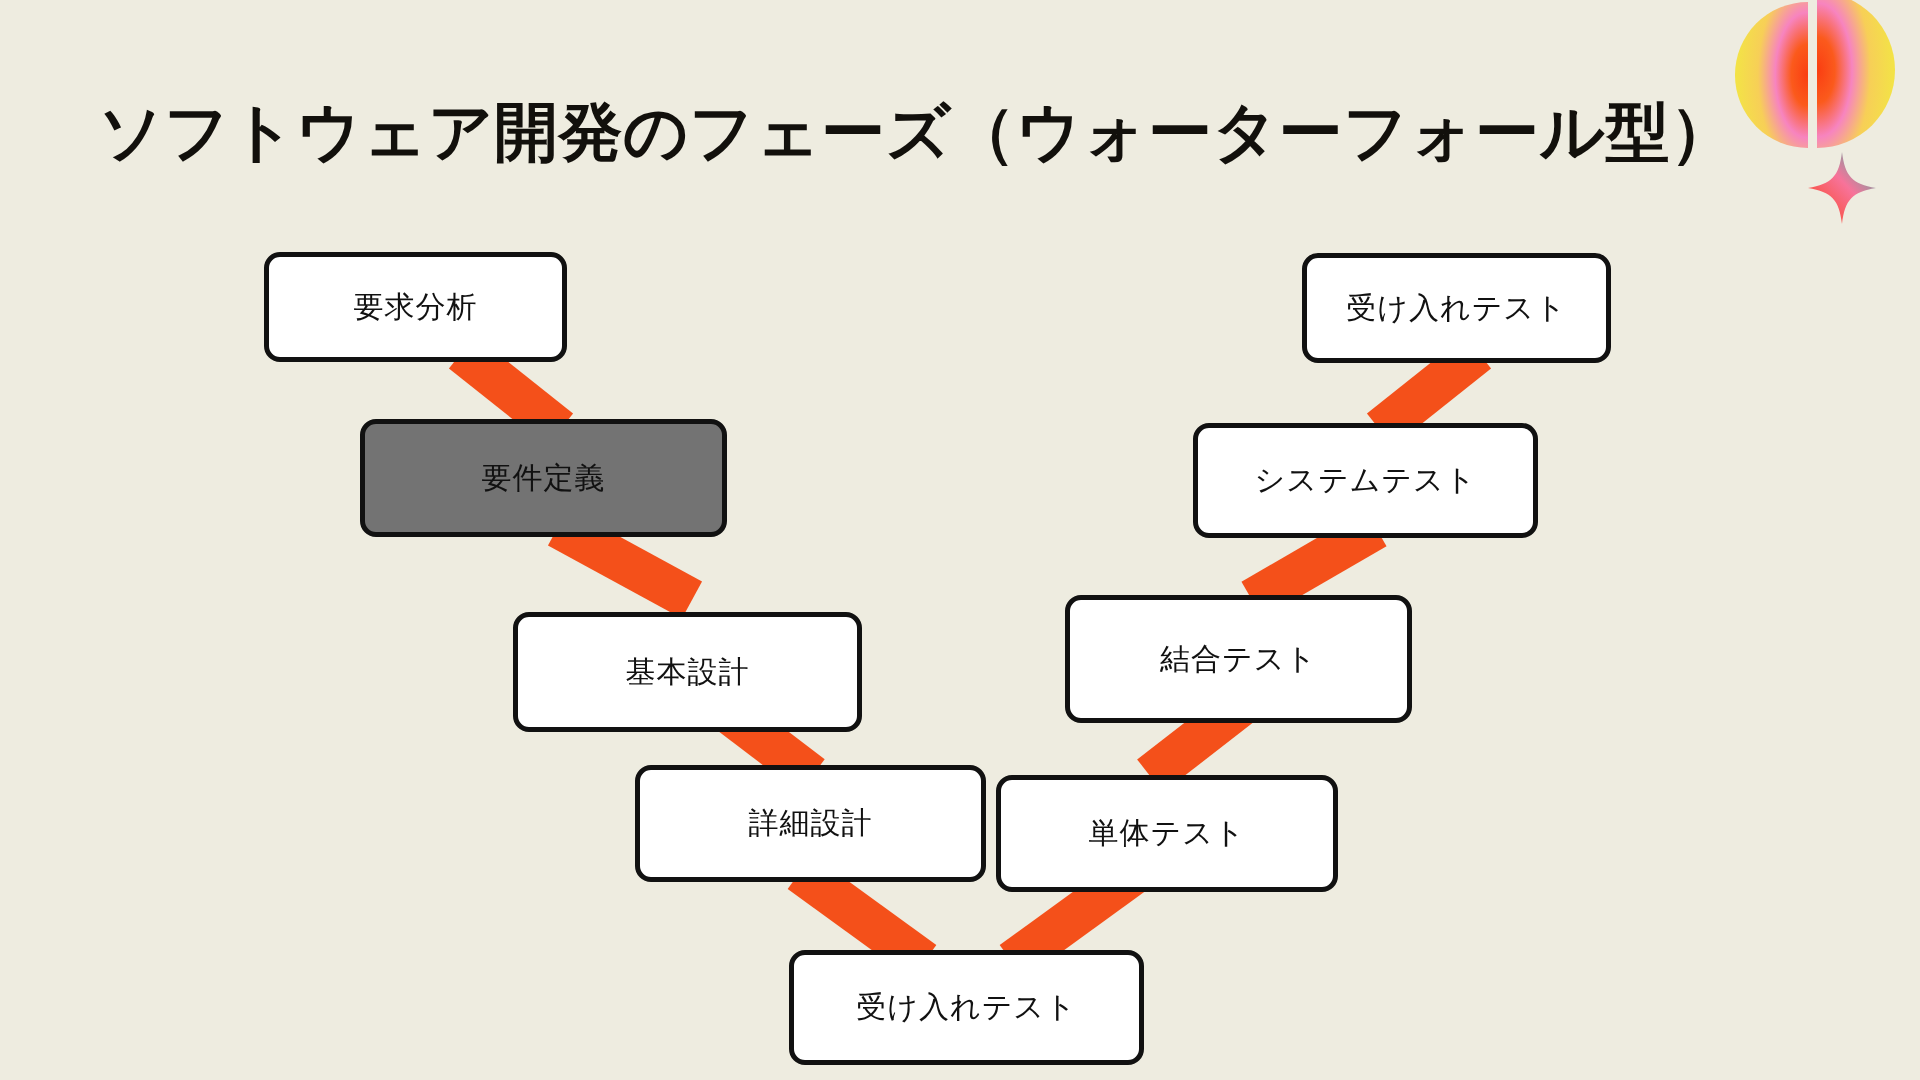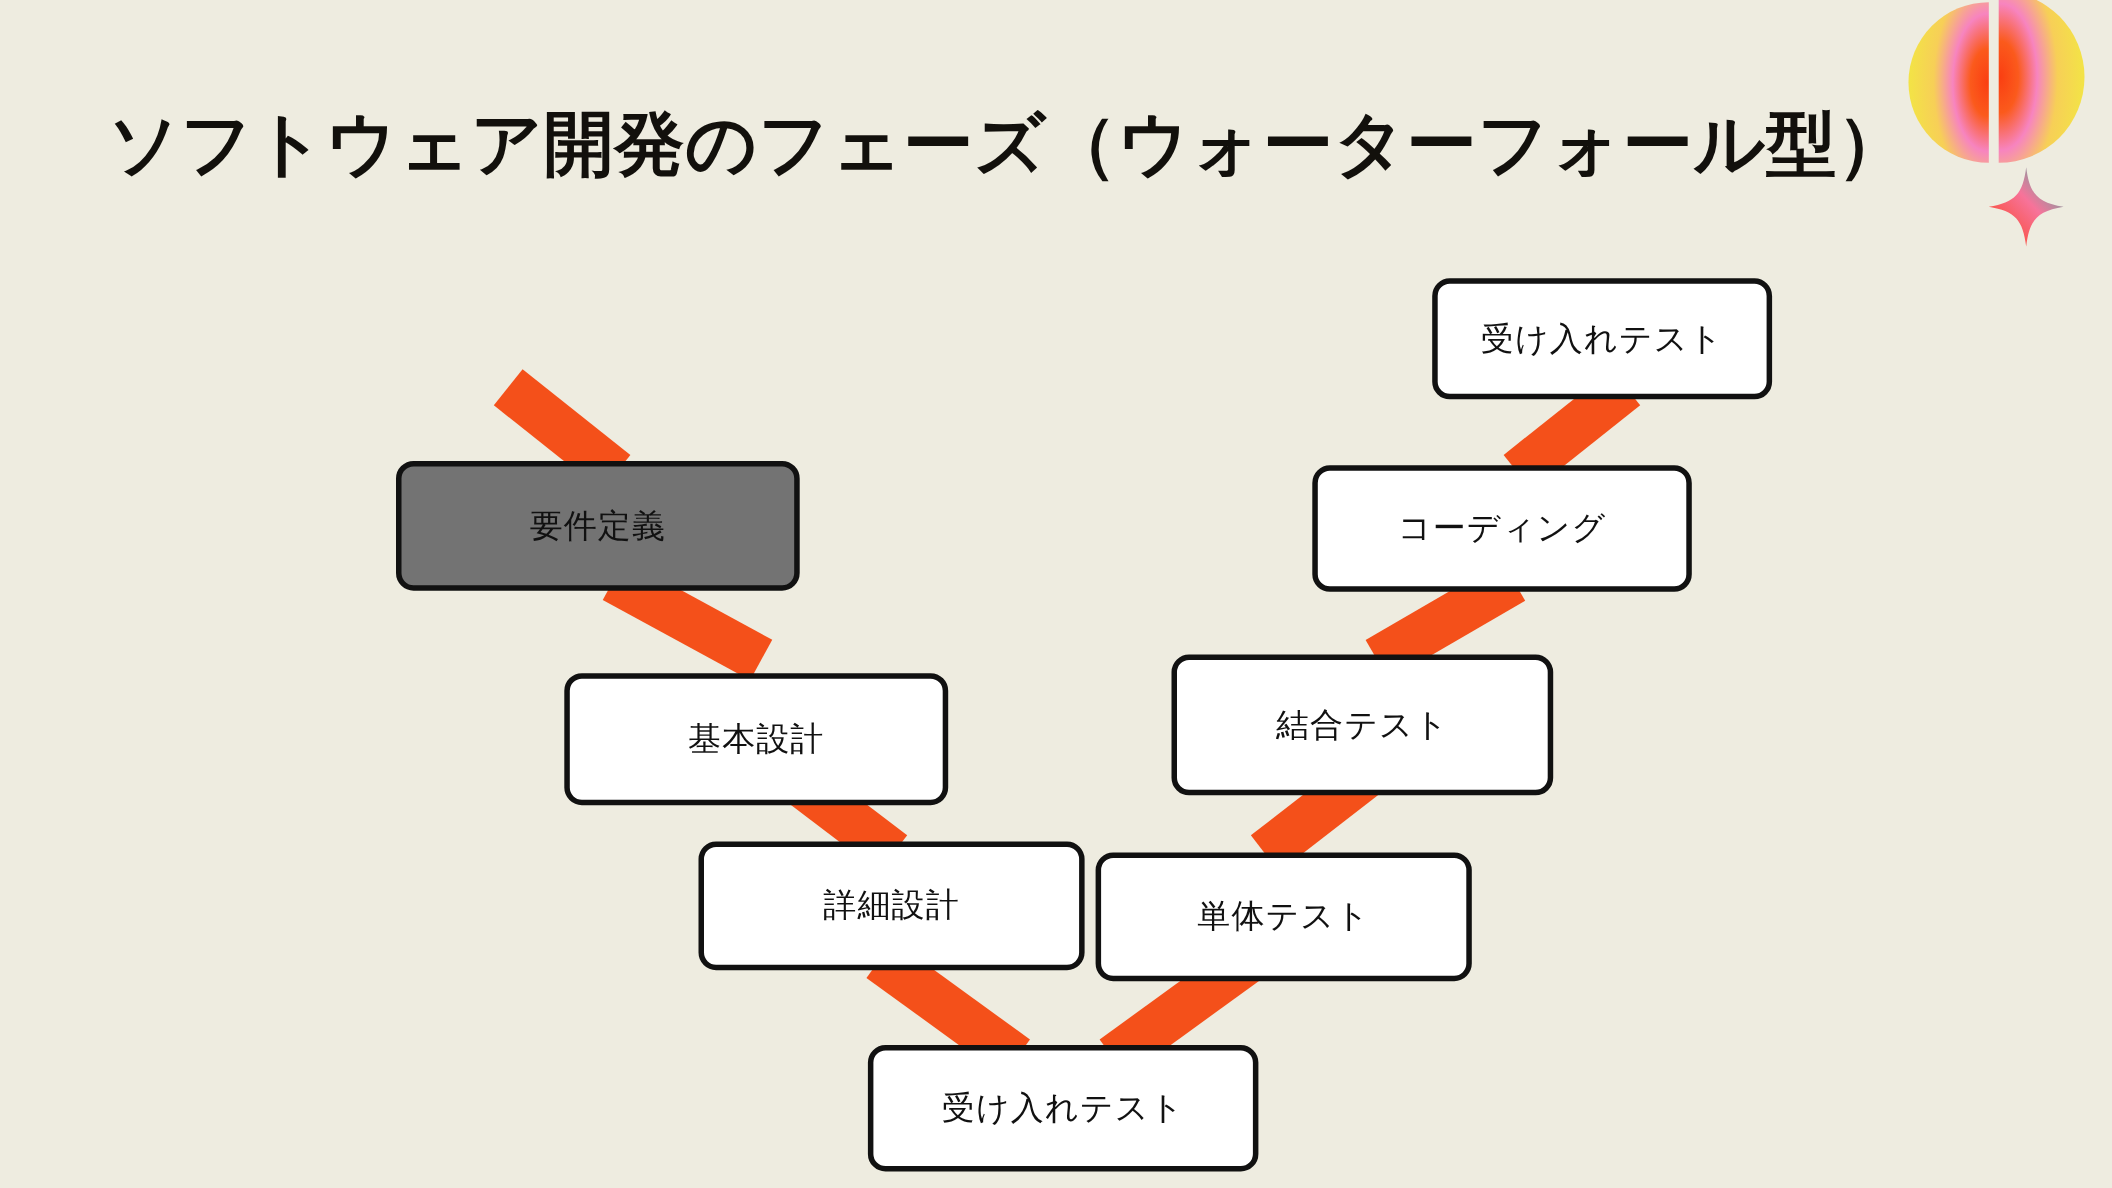--- a/index.html
+++ b/index.html
@@ -116,23 +116,24 @@
       <line x1="712" y1="700" x2="812" y2="776"></line>
       <line x1="800" y1="872" x2="924" y2="962"></line>
       <line x1="1012" y1="962" x2="1136" y2="872"></line>
       <line x1="1150" y1="776" x2="1248" y2="700"></line>
       <line x1="1252" y1="600" x2="1376" y2="528"></line>
       <line x1="1380" y1="430" x2="1478" y2="352"></line>
     </g>
   </svg>
 
   <div class="diagram">
+    <div class="phase-box" style="left: 264px; top: 252px; width: 303px; height: 110px; background: rgb(255, 255, 255); border-color: rgb(17, 17, 17);">要求分析</div>
     <div class="phase-box" style="left: 360px; top: 419px; width: 367px; height: 118px; background: #737373; border-color: rgb(17, 17, 17);">要件定義</div>
     <div class="phase-box" style="left: 513px; top: 590px; width: 349px; height: 120px; background: rgb(255, 255, 255); border-color: rgb(17, 17, 17); margin-top: 22px;">基本設計</div>
     <div class="phase-box" style="left: 635px; top: 765px; width: 351px; height: 117px; background: rgb(255, 255, 255); border-color: rgb(17, 17, 17);">詳細設計</div>
     <div class="phase-box" style="left: 789px; top: 950px; width: 355px; height: 115px; background: rgb(255, 255, 255); border-color: rgb(17, 17, 17);">受け入れテスト</div>
     <div class="phase-box" style="left: 996px; top: 765px; width: 342px; height: 117px; background: rgb(255, 255, 255); border-color: rgb(17, 17, 17); margin-top: 10px;">単体テスト</div>
     <div class="phase-box" style="left: 1065px; top: 595px; width: 347px; height: 128px; background: rgb(255, 255, 255); border-color: rgb(17, 17, 17);">結合テスト</div>
-    <div class="phase-box" style="left: 1193px; top: 423px; width: 345px; height: 115px; background: rgb(255, 255, 255); border-color: rgb(17, 17, 17);">コーディング</div>
+    <div class="phase-box" style="left: 1193px; top: 423px; width: 345px; height: 115px; background: rgb(255, 255, 255); border-color: rgb(17, 17, 17);">システムテスト</div>
     <div class="phase-box" style="left: 1302px; top: 253px; width: 309px; height: 110px; background: rgb(255, 255, 255); border-color: rgb(17, 17, 17);">受け入れテスト</div>
   </div>
 
 </div>
 
 </body></html>

